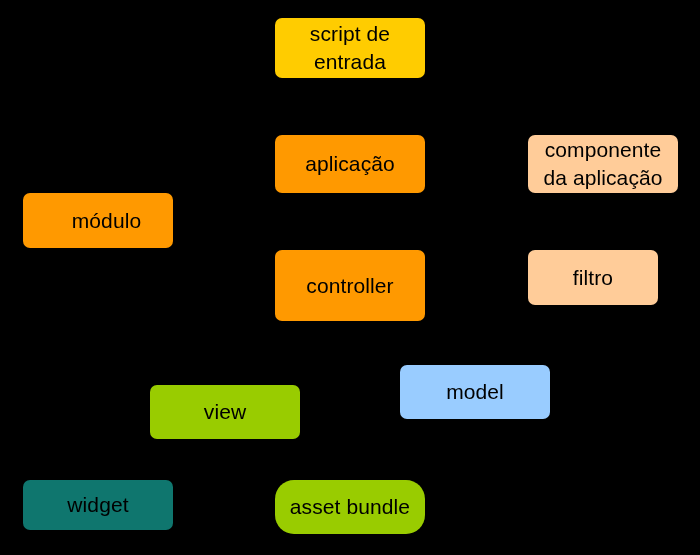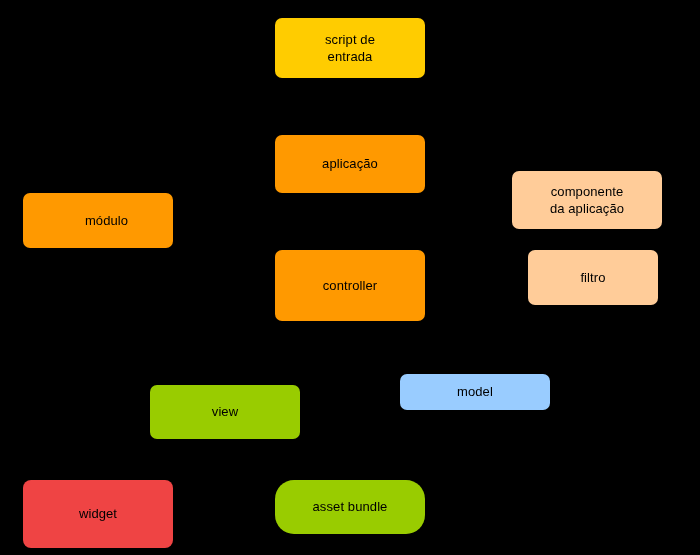--- a/index.html
+++ b/index.html
@@ -18,21 +18,21 @@
   }
   .node {
     position: absolute;
     box-sizing: border-box;
     border-radius: 7px;
     display: flex;
     align-items: center;
     justify-content: center;
     text-align: center;
     color: #000000;
-    font-size: 13px;
+    font-size: 21px;
     line-height: 1.32;
     letter-spacing: 0.1px;
     font-weight: 400;
     padding: 2px 6px;
     -webkit-font-smoothing: antialiased;
   }
   .node .label {
     display: block;
     white-space: pre-line;
   }
@@ -67,39 +67,39 @@
     </div>
 
   <div id="node-layer">
       <div class="node" style="left: 275px; top: 18px; width: 150px; height: 60px; background: rgb(255, 204, 0);">
         <span class="label">script de
 entrada</span>
       </div>
       <div class="node" style="left: 275px; top: 135px; width: 150px; height: 58px; background: rgb(255, 153, 0);">
         <span class="label">aplicação</span>
       </div>
-      <div class="node" style="left: 512px; top: 135px; width: 150px; height: 58px; background: rgb(255, 204, 153); margin-top: 36px;">
+      <div class="node" style="left: 528px; top: 135px; width: 150px; height: 58px; background: rgb(255, 204, 153);">
         <span class="label">componente
 da aplicação</span>
       </div>
       <div class="node" style="left: 23px; top: 193px; width: 150px; height: 55px; background: rgb(255, 153, 0); padding-left: 23px;">
         <span class="label">módulo</span>
       </div>
       <div class="node" style="left: 275px; top: 250px; width: 150px; height: 71px; background: rgb(255, 153, 0);">
         <span class="label">controller</span>
       </div>
       <div class="node" style="left: 528px; top: 250px; width: 130px; height: 55px; background: rgb(255, 204, 153);">
         <span class="label">filtro</span>
       </div>
       <div class="node" style="left: 150px; top: 365px; width: 150px; height: 54px; background: rgb(153, 204, 0); margin-top: 20px;">
         <span class="label">view</span>
       </div>
-      <div class="node" style="left: 400px; top: 365px; width: 150px; height: 36px; background: rgb(153, 204, 255); margin-top: 9px;">
+      <div class="node" style="left: 400px; top: 365px; width: 150px; height: 54px; background: rgb(153, 204, 255);">
         <span class="label">model</span>
       </div>
-      <div class="node" style="left: 23px; top: 480px; width: 150px; height: 68px; background: #ef4444; border-radius: 8px;">
+      <div class="node" style="left: 23px; top: 480px; width: 150px; height: 50px; background: #0f766e;">
         <span class="label">widget</span>
       </div>
       <div class="node" style="left: 275px; top: 480px; width: 150px; height: 54px; background: rgb(153, 204, 0); border-radius: 19px;">
         <span class="label">asset bundle</span>
       </div>
     </div>
 </div>
 
 </body></html>

